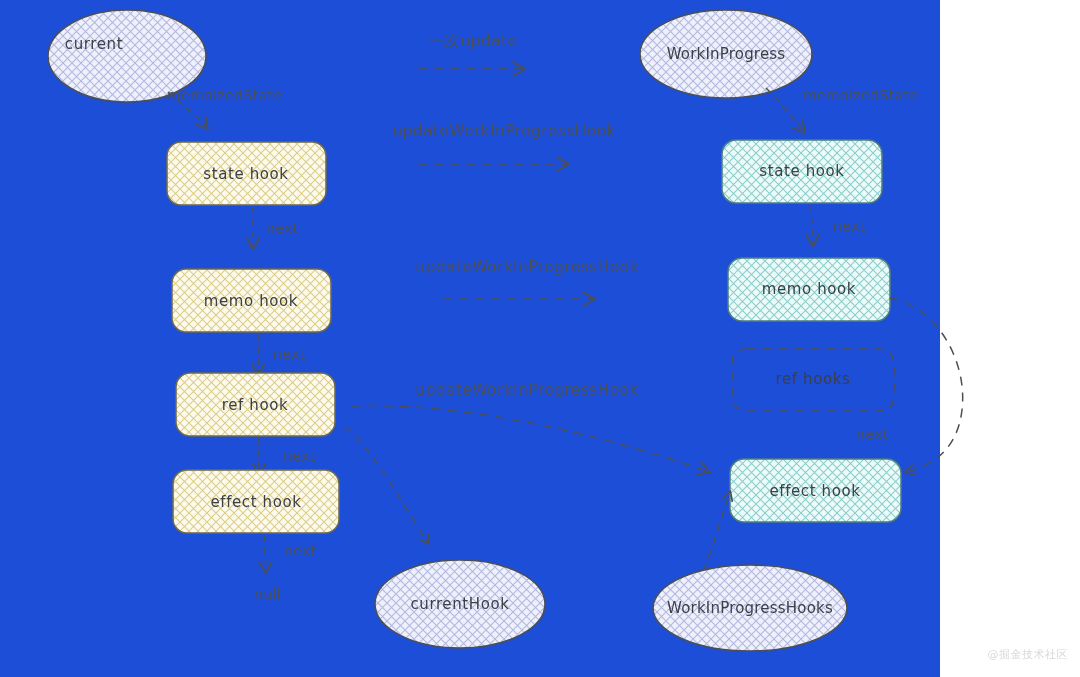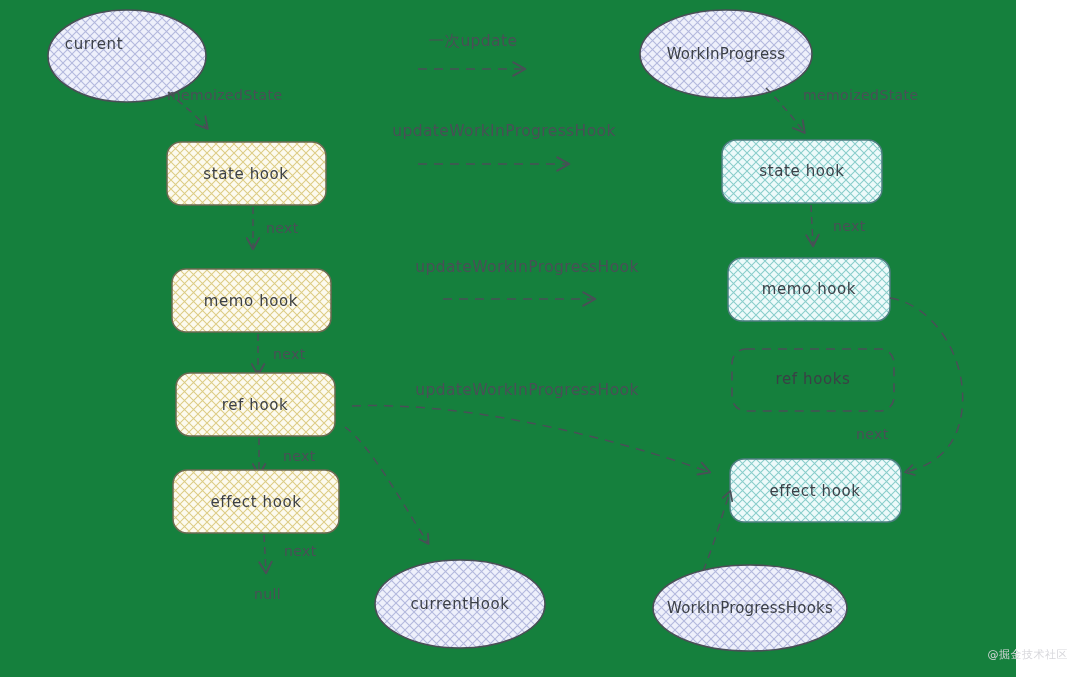--- a/index.html
+++ b/index.html
@@ -1,20 +1,20 @@
 <!DOCTYPE html>
 <html><head>
 <meta charset="utf-8">
 <style>
   html,body{margin:0;padding:0;background:#ffffff;}
   body{
     font-family:"DejaVu Sans", sans-serif;
     width:1080px;height:677px;overflow:hidden;
   }
-  #stage{position:relative;width:1016px;height:677px;background:#15803d;}
+  #stage{position:relative;width:940px;height:677px;background:#1d4ed8;}
   svg#canvas{position:absolute;left:0;top:0;width:1080px;height:677px;}
 
   .node-label{
     font-family:"DejaVu Sans", sans-serif;
     font-size:15px;
     fill:#3b3f46;
     letter-spacing:0.6px;
     dominant-baseline:middle;
     text-anchor:middle;
   }

